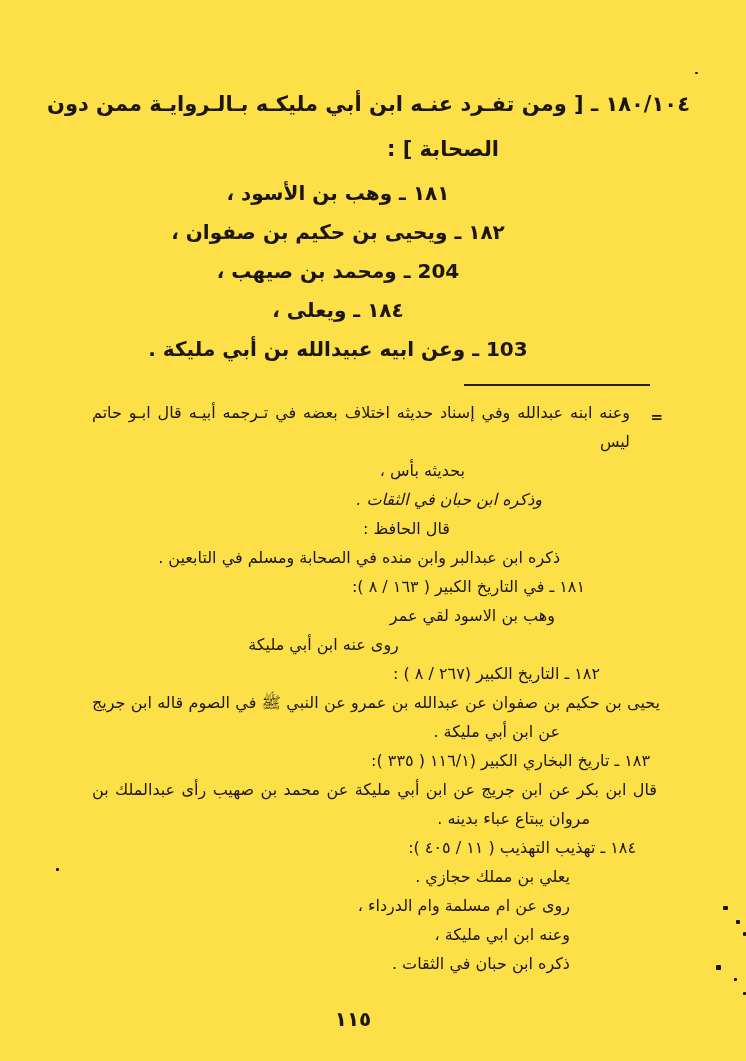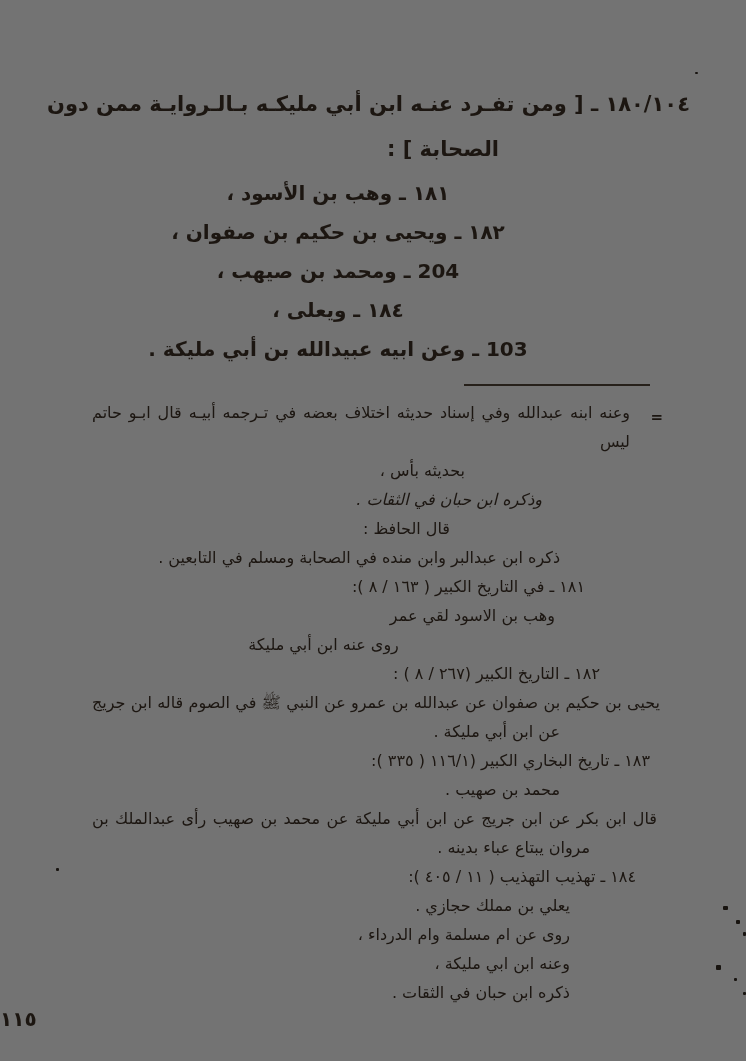--- a/index.html
+++ b/index.html
@@ -1,20 +1,20 @@
 <!DOCTYPE html>
 <html lang="ar" dir="rtl"><head>
 <meta charset="utf-8">
 <style>
   html,body{margin:0;padding:0;background:#d8d6d2;}
   .page{
     position:relative;
     width:746px;height:1061px;
     margin:0 auto;
-    background:#737373;
+    background:#fde047;
     overflow:hidden;
     direction:rtl;
     font-family:"DejaVu Sans",sans-serif;
     color:#1c1611;
   }
   
   .main{position:absolute;top:86px;right:56px;left:56px;}
   .h1{
     font-size:21px;font-weight:bold;line-height:36px;
     text-align:justify;text-align-last:justify;
@@ -42,21 +42,21 @@
     position:absolute;top:5px;right:-2px;
     font-size:15px;font-weight:bold;letter-spacing:-1px;
   }
   .fn-line{text-align:right;white-space:nowrap;}
   .fn-line.justify{
     text-align:justify;text-align-last:justify;white-space:normal;
   }
   
   .pageno{
     position:absolute;bottom:30px;left:0;right:40px;
-    text-align:left;font-size:20px;font-weight:bold;
+    text-align:center;font-size:20px;font-weight:bold;
   }
   
   .speck{position:absolute;background:#181410;border-radius:1px;}
 </style>
 </head>
 <body>
 
 <div class="page">
 
   <div class="main">
@@ -81,21 +81,20 @@
         <div class="fn-line" style="margin-right: 118px; font-style: italic;">وذكره ابن حبان في الثقات .</div>
         <div class="fn-line" style="margin-right: 210px;">قال الحافظ :</div>
         <div class="fn-line" style="margin-right: 100px;">ذكره ابن عبدالبر وابن منده في الصحابة ومسلم في التابعين .</div>
         <div class="fn-line" style="margin-right: 75px;">١٨١ ـ في التاريخ الكبير ( ١٦٣ / ٨ ):</div>
         <div class="fn-line" style="margin-right: 105px;">وهب بن الاسود لقي عمر</div>
         <div class="fn-line" style="margin-right: 105px; text-align: center;">روى عنه ابن أبي مليكة</div>
         <div class="fn-line" style="margin-right: 60px;">١٨٢ ـ التاريخ الكبير (٢٦٧ / ٨ ) :</div>
         <div class="fn-line justify" style="margin-right: 0px;">يحيى بن حكيم بن صفوان عن عبدالله بن عمرو عن النبي ﷺ في الصوم قاله ابن جريج</div>
         <div class="fn-line" style="margin-right: 100px;">عن ابن أبي مليكة .</div>
         <div class="fn-line" style="margin-right: 10px;">١٨٣ ـ تاريخ البخاري الكبير (١١٦/١ ( ٣٣٥ ):</div>
-        <div class="fn-line" style="margin-right: 100px;">محمد بن صهيب .</div>
         <div class="fn-line justify" style="margin-right: 3px;">قال ابن بكر عن ابن جريج عن ابن أبي مليكة عن محمد بن صهيب رأى عبدالملك بن</div>
         <div class="fn-line" style="margin-right: 70px;">مروان يبتاع عباء بدينه .</div>
         <div class="fn-line" style="margin-right: 24px;">١٨٤ ـ تهذيب التهذيب ( ١١ / ٤٠٥ ):</div>
         <div class="fn-line" style="margin-right: 90px;">يعلي بن مملك حجازي .</div>
         <div class="fn-line" style="margin-right: 90px;">روى عن ام مسلمة وام الدرداء ،</div>
         <div class="fn-line" style="margin-right: 90px;">وعنه ابن ابي مليكة ،</div>
         <div class="fn-line" style="margin-right: 90px;">ذكره ابن حبان في الثقات .</div>
       </div>
   </div>
 

